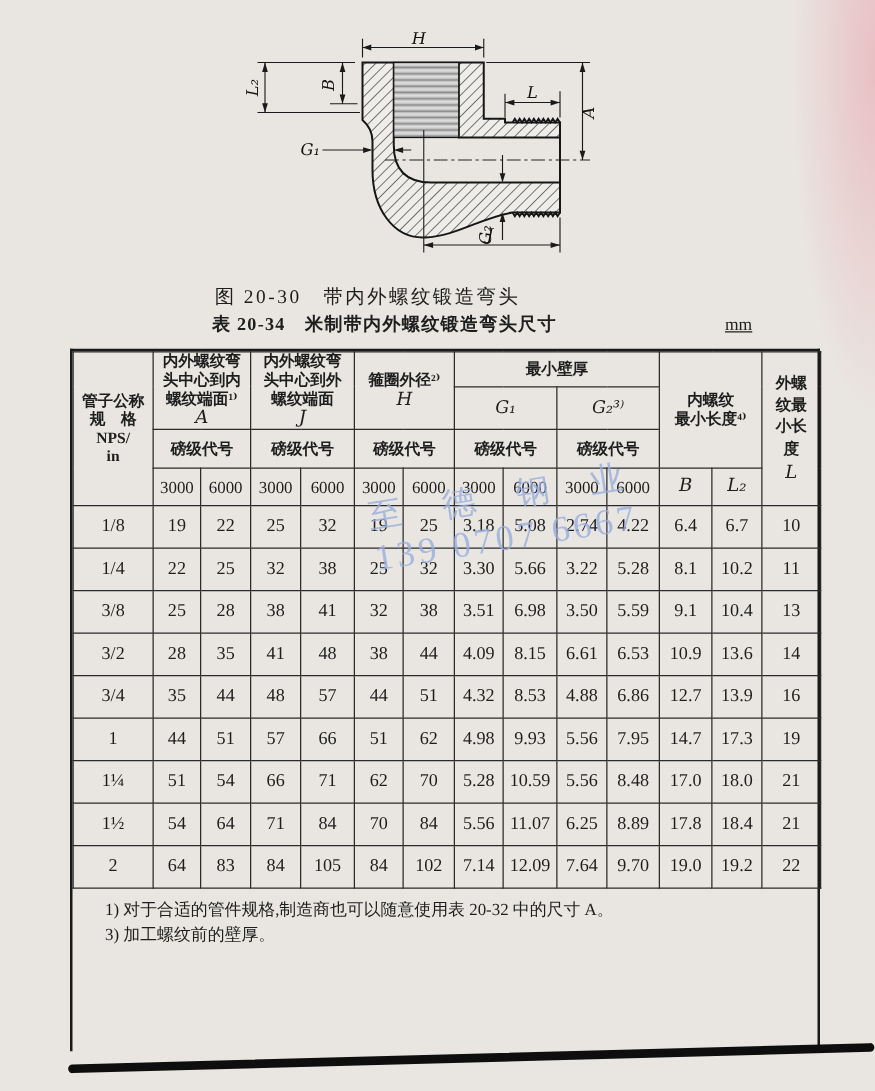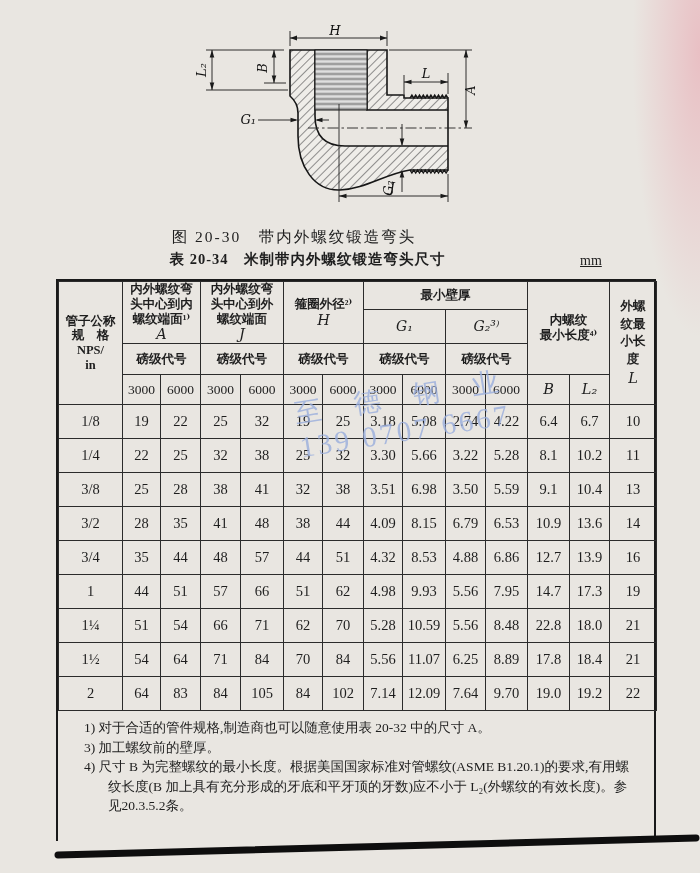--- a/index.html
+++ b/index.html
@@ -258,21 +258,21 @@
         <tr>
           <td>3/2</td>
           <td>28</td>
           <td>35</td>
           <td>41</td>
           <td>48</td>
           <td>38</td>
           <td>44</td>
           <td>4.09</td>
           <td>8.15</td>
-          <td>6.79</td>
+          <td>6.61</td>
           <td>6.53</td>
           <td>10.9</td>
           <td>13.6</td>
           <td>14</td>
         </tr>
         <tr>
           <td>3/4</td>
           <td>35</td>
           <td>44</td>
           <td>48</td>
@@ -308,21 +308,21 @@
           <td>51</td>
           <td>54</td>
           <td>66</td>
           <td>71</td>
           <td>62</td>
           <td>70</td>
           <td>5.28</td>
           <td>10.59</td>
           <td>5.56</td>
           <td>8.48</td>
-          <td>22.8</td>
+          <td>17.0</td>
           <td>18.0</td>
           <td>21</td>
         </tr>
         <tr>
           <td>1½</td>
           <td>54</td>
           <td>64</td>
           <td>71</td>
           <td>84</td>
           <td>70</td>
@@ -350,19 +350,18 @@
           <td>19.0</td>
           <td>19.2</td>
           <td>22</td>
         </tr>
       </tbody>
   </table>
 
   <div id="footnotes">
     <div class="footnote">1) 对于合适的管件规格,制造商也可以随意使用表 20-32 中的尺寸 A。</div>
     <div class="footnote">3) 加工螺纹前的壁厚。</div>
-    <div class="footnote">4) 尺寸 B 为完整螺纹的最小长度。根据美国国家标准对管螺纹(ASME B1.20.1)的要求,有用螺纹长度(B 加上具有充分形成的牙底和平牙顶的牙数)应不小于 L₂(外螺纹的有效长度)。参见20.3.5.2条。</div>
   </div>
 </div>
 
 <svg id="page-edge" class="abs" viewBox="0 0 654 36" width="654" height="36">
   <path d="M12,27 Q330,19 650,10" fill="none" stroke="#0e0e0e" stroke-width="7" stroke-linecap="round"></path>
 </svg>
 
 </body></html>

